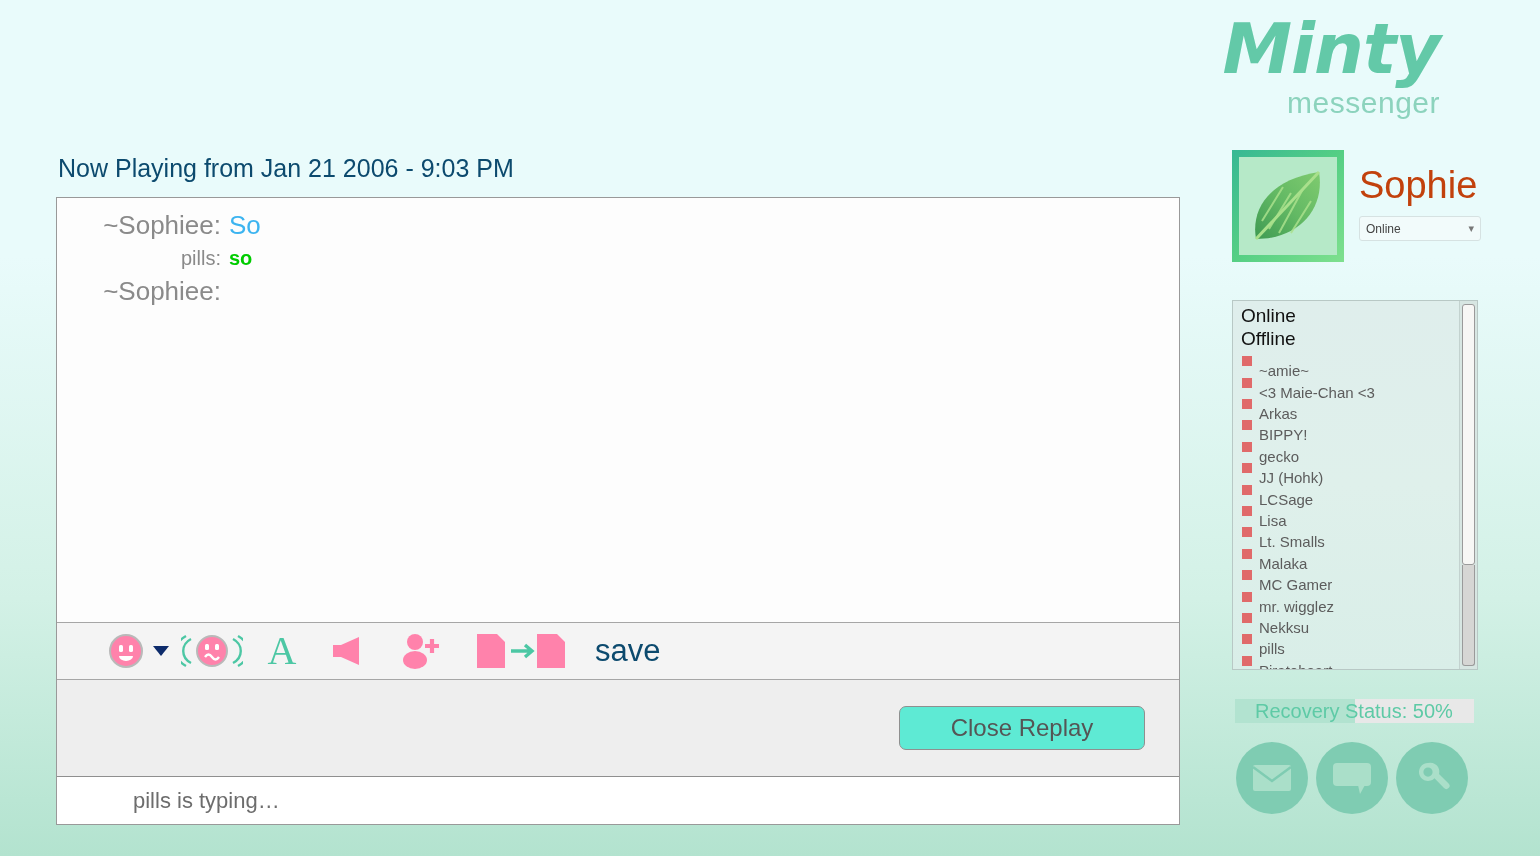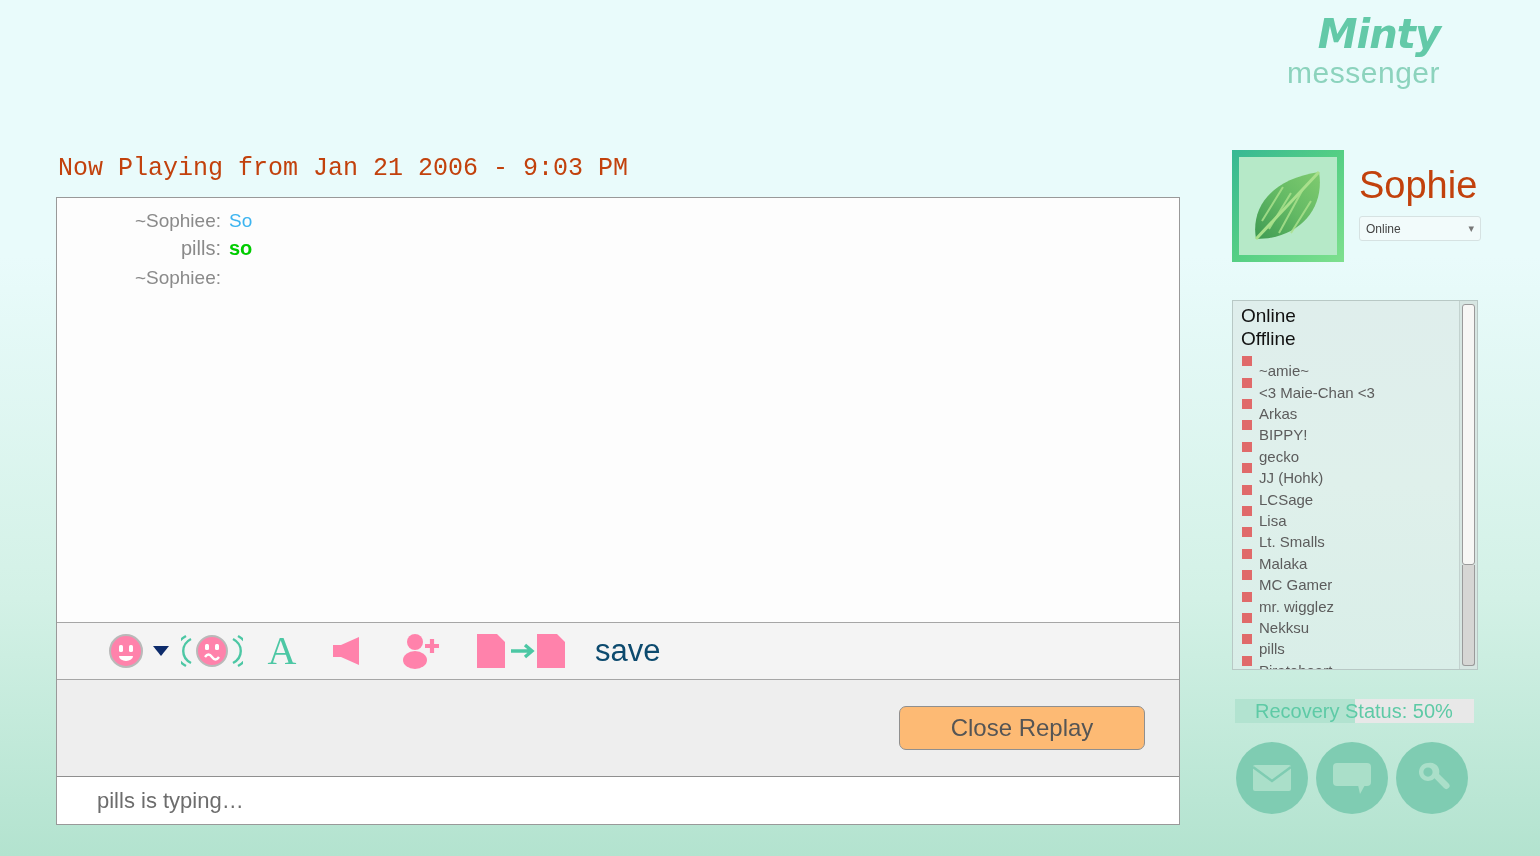--- a/index.html
+++ b/index.html
@@ -18,21 +18,21 @@
     position: absolute;
     right: 100px;
     top: 14px;
     text-align: right;
     width: 320px;
   }
   #brand .logo-main {
     font-family: "DejaVu Sans", sans-serif;
     font-style: italic;
     font-weight: bold;
-    font-size: 40px;
+    font-size: 70px;
     color: #63c9a8;
     line-height: 1.0;
     letter-spacing: -1px;
   }
   #brand .logo-sub {
     font-size: 30px;
     color: #8cd3bd;
     line-height: 1.0;
     margin-top: 4px;
     letter-spacing: 0.5px;
@@ -191,23 +191,22 @@
     background: #7fccb2;
     display: flex; align-items: center; justify-content: center;
   }
 
   
   #replay-title {
     position: absolute;
     left: 58px;
     top: 154px;
     font-size: 25px;
-    color: #c2410c;
+    color: #0c4a6e;
     white-space: nowrap;
-    font-family: Liberation Mono, monospace;
   }
   #chat-window {
     position: absolute;
     left: 56px;
     top: 197px;
     width: 1124px;
     height: 628px;
     border: 1px solid #999;
     background: #fff;
     display: flex;
@@ -225,21 +224,21 @@
     margin-bottom: 2px;
   }
   .msg-name {
     width: 172px;
     text-align: right;
     flex: 0 0 auto;
     color: #8a8a8a;
     padding-right: 8px;
   }
   .msg-text { flex: 1 1 auto; }
-  .sz-lg { font-size: 19px; line-height: 1.33; }
+  .sz-lg { font-size: 26px; line-height: 1.33; }
   .sz-sm { font-size: 20px; line-height: 1.38; }
 
   
   #toolbar {
     flex: 0 0 auto;
     height: 58px;
     background: #f4f4f4;
     border-top: 1px solid #a6a6a6;
     border-bottom: 1px solid #a6a6a6;
     display: flex;
@@ -275,36 +274,36 @@
     height: 96px;
     background: #eeeeee;
     display: flex;
     align-items: center;
     justify-content: flex-end;
     padding-right: 34px;
   }
   #close-replay-btn {
     width: 246px;
     height: 44px;
-    background: #fdba74;
+    background: #5eead4;
     border: 1px solid #8f8f8f;
     border-radius: 7px;
     font-size: 24px;
     color: #555;
     display: flex; align-items: center; justify-content: center;
     cursor: pointer;
   }
   #composer {
     flex: 0 0 auto;
     height: 48px;
     background: #fff;
     border-top: 1px solid #8f8f8f;
     display: flex;
     align-items: center;
-    padding-left: 40px;
+    padding-left: 76px;
     font-size: 22px;
     color: #6d6d6d;
   }
 </style>
 </head>
 <body>
 
 <div id="brand">
   <div class="logo-main">Minty</div>
   <div class="logo-sub">messenger</div>

